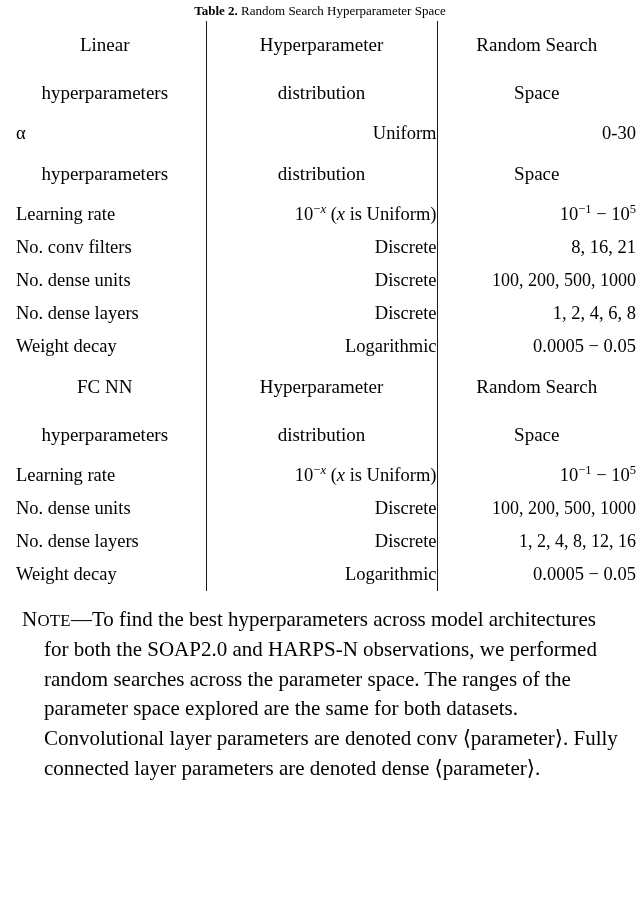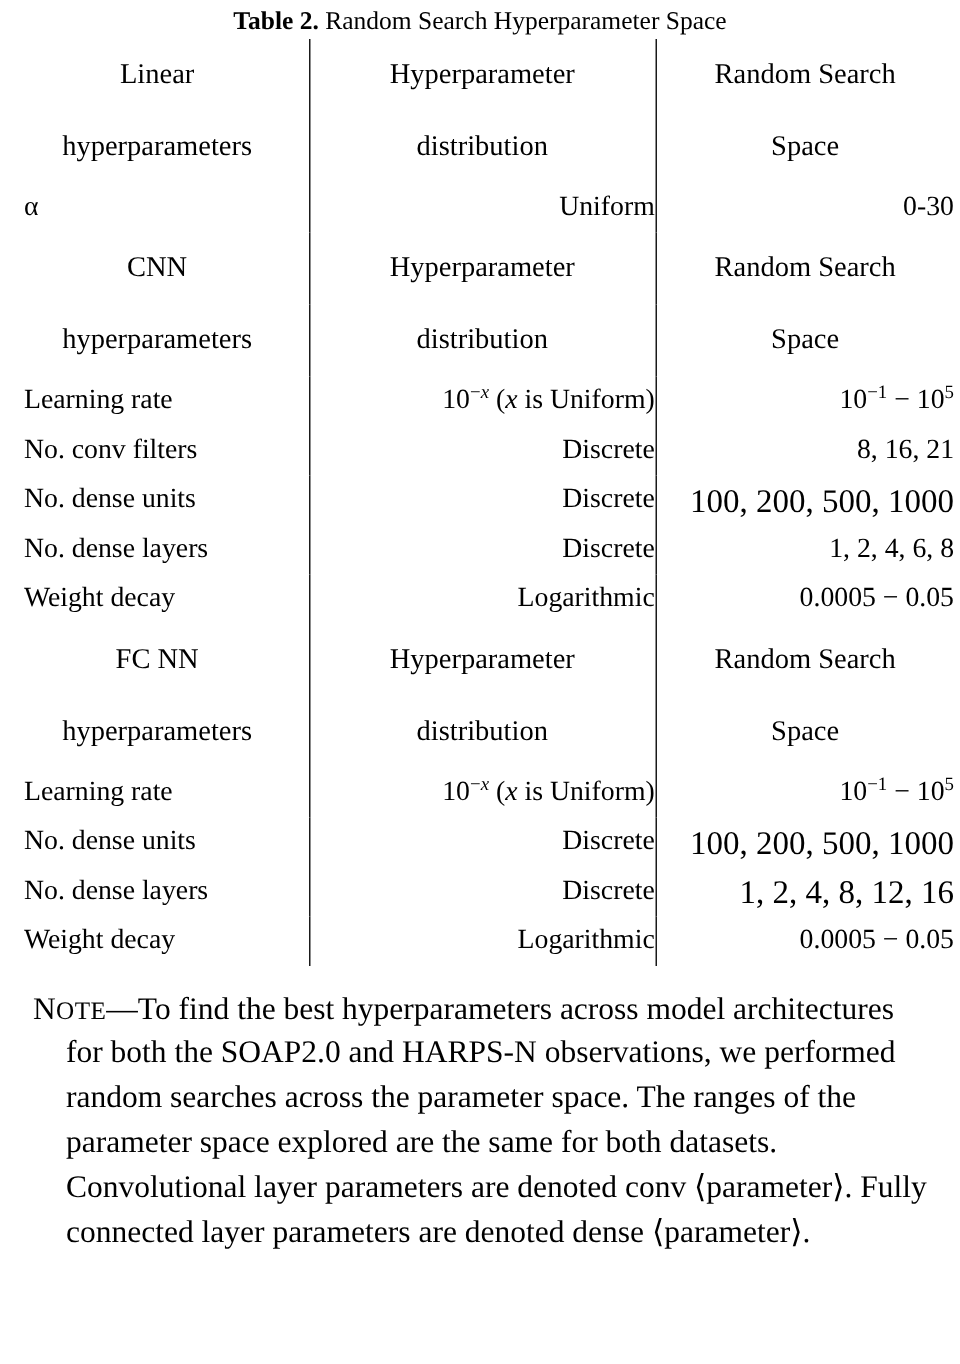--- a/index.html
+++ b/index.html
@@ -19,21 +19,21 @@
   .page {
     position: relative;
     width: 640px;
     height: 909px;
     box-sizing: border-box;
   }
 
   
   .caption {
     text-align: center;
-    font-size: 17px;
+    font-size: 13px;
     line-height: 1.15;
     padding-top: 4px;
     padding-bottom: 2px;
     white-space: nowrap;
   }
   .caption .cap-label {
     font-weight: bold;
   }
   .caption .cap-text {
     font-weight: normal;
@@ -98,21 +98,21 @@
     height: 33px;
     line-height: 33px;
     text-align: right;
     white-space: nowrap;
     font-size: 18.5px;
   }
   .cell.left {
     text-align: left;
     padding-left: 12px;
   }
-  .cell.tight { font-size: 22px; }
+  .cell.tight { font-size: 18px; }
 
   .mathit {
     font-family: "Liberation Serif", "DejaVu Serif", serif;
     font-style: italic;
   }
   sup.sp {
     font-size: 0.68em;
     vertical-align: 0.52em;
     line-height: 0;
   }
@@ -183,25 +183,20 @@
         <td class="cell left vr-right">α</td>
         <td class="cell vr-right">Uniform</td>
         <td class="cell">0-30</td>
       </tr>
 
       <tr class="toprule">
         <td class="rule-thick" colspan="3"></td>
       </tr>
 
       <tr>
-        <td class="hdr l1 vr-right">CNN</td>
-        <td class="hdr l1 vr-right">Hyperparameter</td>
-        <td class="hdr l1">Random Search</td>
-      </tr>
-      <tr>
         <td class="hdr l2 vr-right">hyperparameters</td>
         <td class="hdr l2 vr-right">distribution</td>
         <td class="hdr l2">Space</td>
       </tr>
 
       <tr class="toprule">
         <td class="rule-thin" colspan="3"></td>
       </tr>
 
       <tr>

